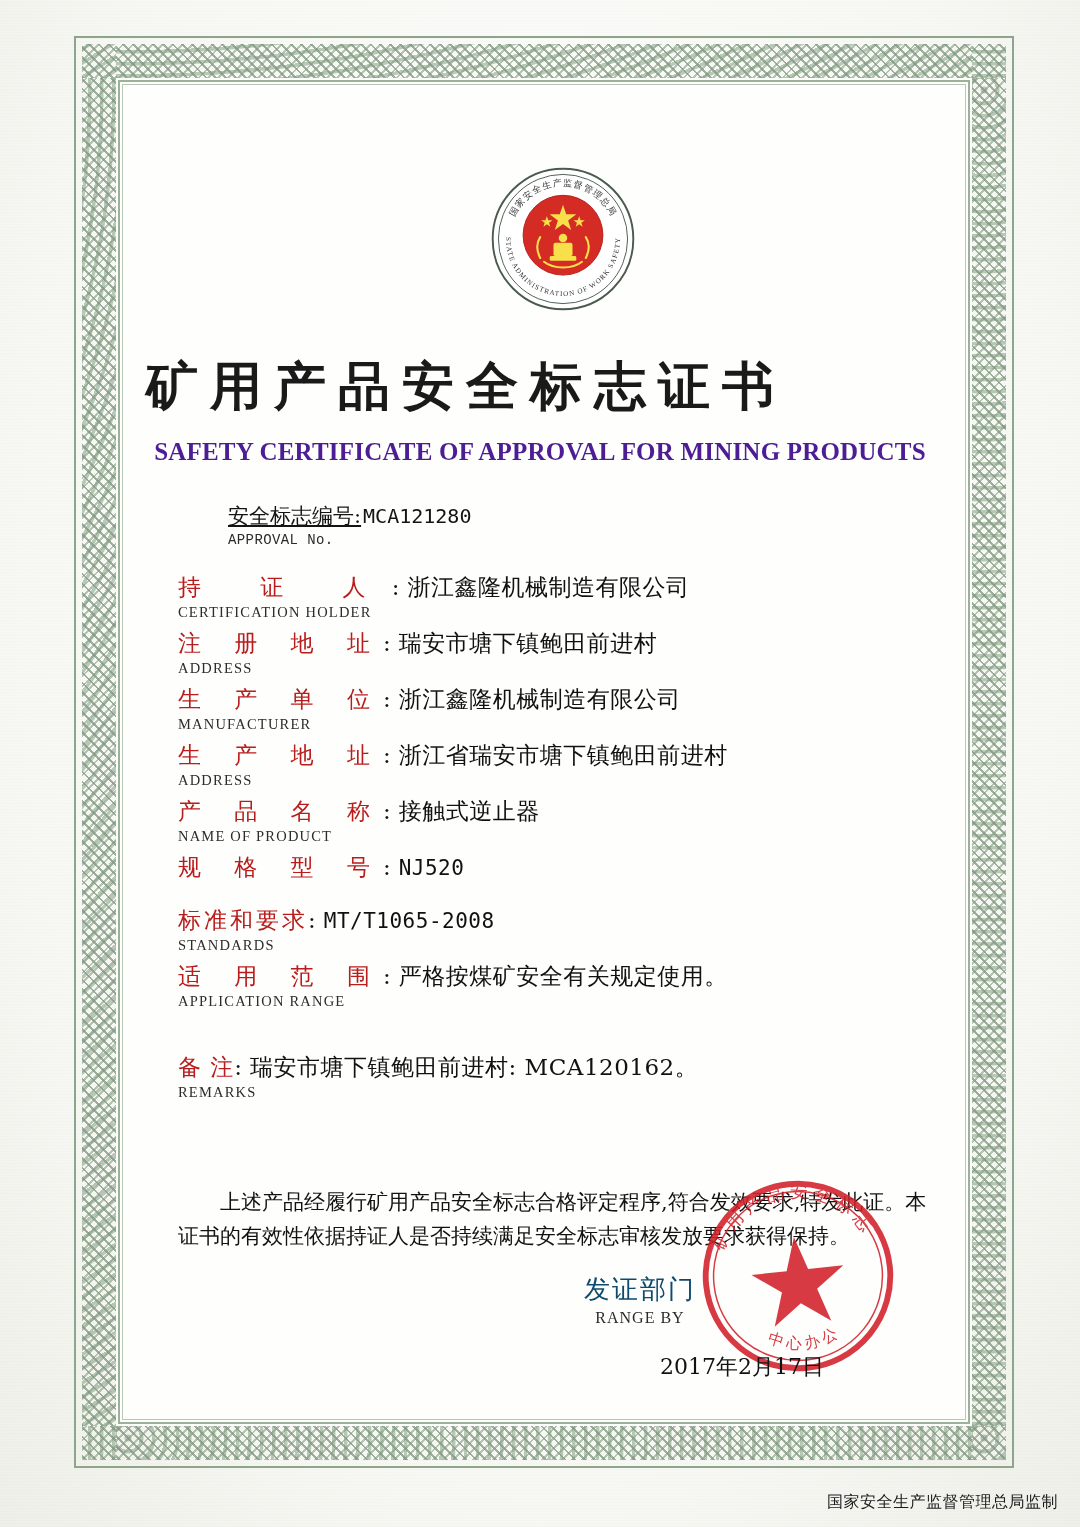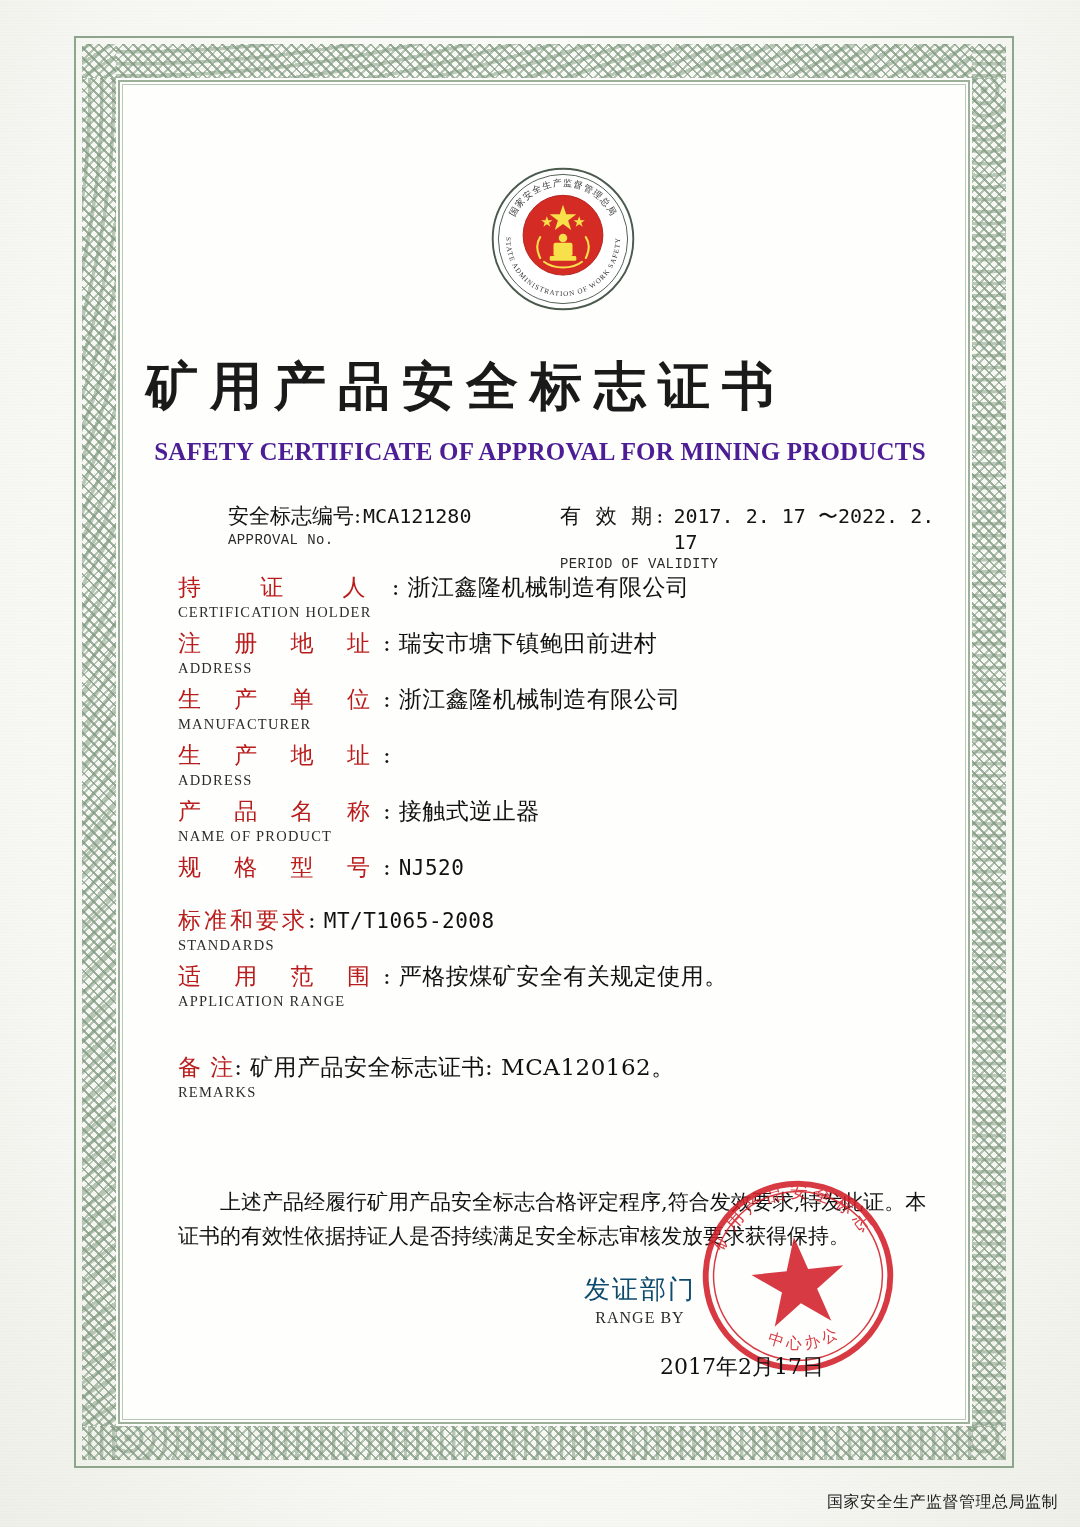--- a/index.html
+++ b/index.html
@@ -128,20 +128,21 @@
     left: 228px; top: 502px;
     width: 720px;
     height: 54px;
   }
   .hdr-block { position: absolute; }
   .hdr-cn {
     font-family: "DejaVu Serif", serif;
     font-size: 21px;
     color: #141414;
     white-space: nowrap;
+    text-decoration: underline;
   }
   .hdr-en {
     font-family: Liberation Mono, monospace;
     font-size: 14px;
     color: #2b2b2b;
     letter-spacing: 0.4px;
     margin-top: 2px;
     white-space: nowrap;
   }
   .hdr-val {
@@ -322,27 +323,20 @@
   <div id="title-en">SAFETY CERTIFICATE OF APPROVAL FOR MINING PRODUCTS</div>
 
   <div id="approval-row">
     <div class="hdr-block" style="left:0; top:0;">
       <div style="display:flex; align-items:baseline;">
         <span class="hdr-cn">安全标志编号:</span>
         <span class="hdr-val" style="margin-left:2px;">MCA121280</span>
       </div>
       <div class="hdr-en">APPROVAL No.</div>
     </div>
-    <div class="hdr-block" style="left:332px; top:0;">
-      <div style="display:flex; align-items:baseline;">
-        <span class="hdr-cn" style="letter-spacing:4px;">有 效 期:</span>
-        <span class="hdr-val" style="margin-left:6px;">2017. 2. 17 〜2022. 2. 17</span>
-      </div>
-      <div class="hdr-en">PERIOD OF VALIDITY</div>
-    </div>
   </div>
 
   <div id="fields">
 
     <div class="field">
       <div class="field-line">
         <span class="label-cn sp-wide">持  证  人</span>
         <span class="colon">:</span>
         <span class="value">浙江鑫隆机械制造有限公司</span>
       </div>
@@ -364,20 +358,21 @@
         <span class="colon">:</span>
         <span class="value">浙江鑫隆机械制造有限公司</span>
       </div>
       <div class="label-en">MANUFACTURER</div>
     </div>
 
     <div class="field">
       <div class="field-line">
         <span class="label-cn sp5">生 产 地 址</span>
         <span class="colon">:</span>
+        <span class="value">浙江省瑞安市塘下镇鲍田前进村</span>
       </div>
       <div class="label-en">ADDRESS</div>
     </div>
 
     <div class="field">
       <div class="field-line">
         <span class="label-cn sp5">产 品 名 称</span>
         <span class="colon">:</span>
         <span class="value">接触式逆止器</span>
       </div>
@@ -407,21 +402,21 @@
         <span class="colon">:</span>
         <span class="value">严格按煤矿安全有关规定使用。</span>
       </div>
       <div class="label-en">APPLICATION RANGE</div>
     </div>
 
     <div class="field">
       <div class="field-line">
         <span class="label-cn" style="letter-spacing:1px;margin-top:35px;">备     注</span>
         <span class="colon">:</span>
-        <span class="value">矿用产品安全标志证书: MCA120162。</span>
+        <span class="value">瑞安市塘下镇鲍田前进村: MCA120162。</span>
       </div>
       <div class="label-en">REMARKS</div>
     </div>
 
   </div>
 
   <div id="statement">
     <span class="indent"></span><span>上述产品经履行矿用产品安全标志合格评定程序,符合发效要求,特发此证。本</span><br>
     <span>证书的有效性依据持证人是否持续满足安全标志审核发放要求获得保持。</span>
   </div>

